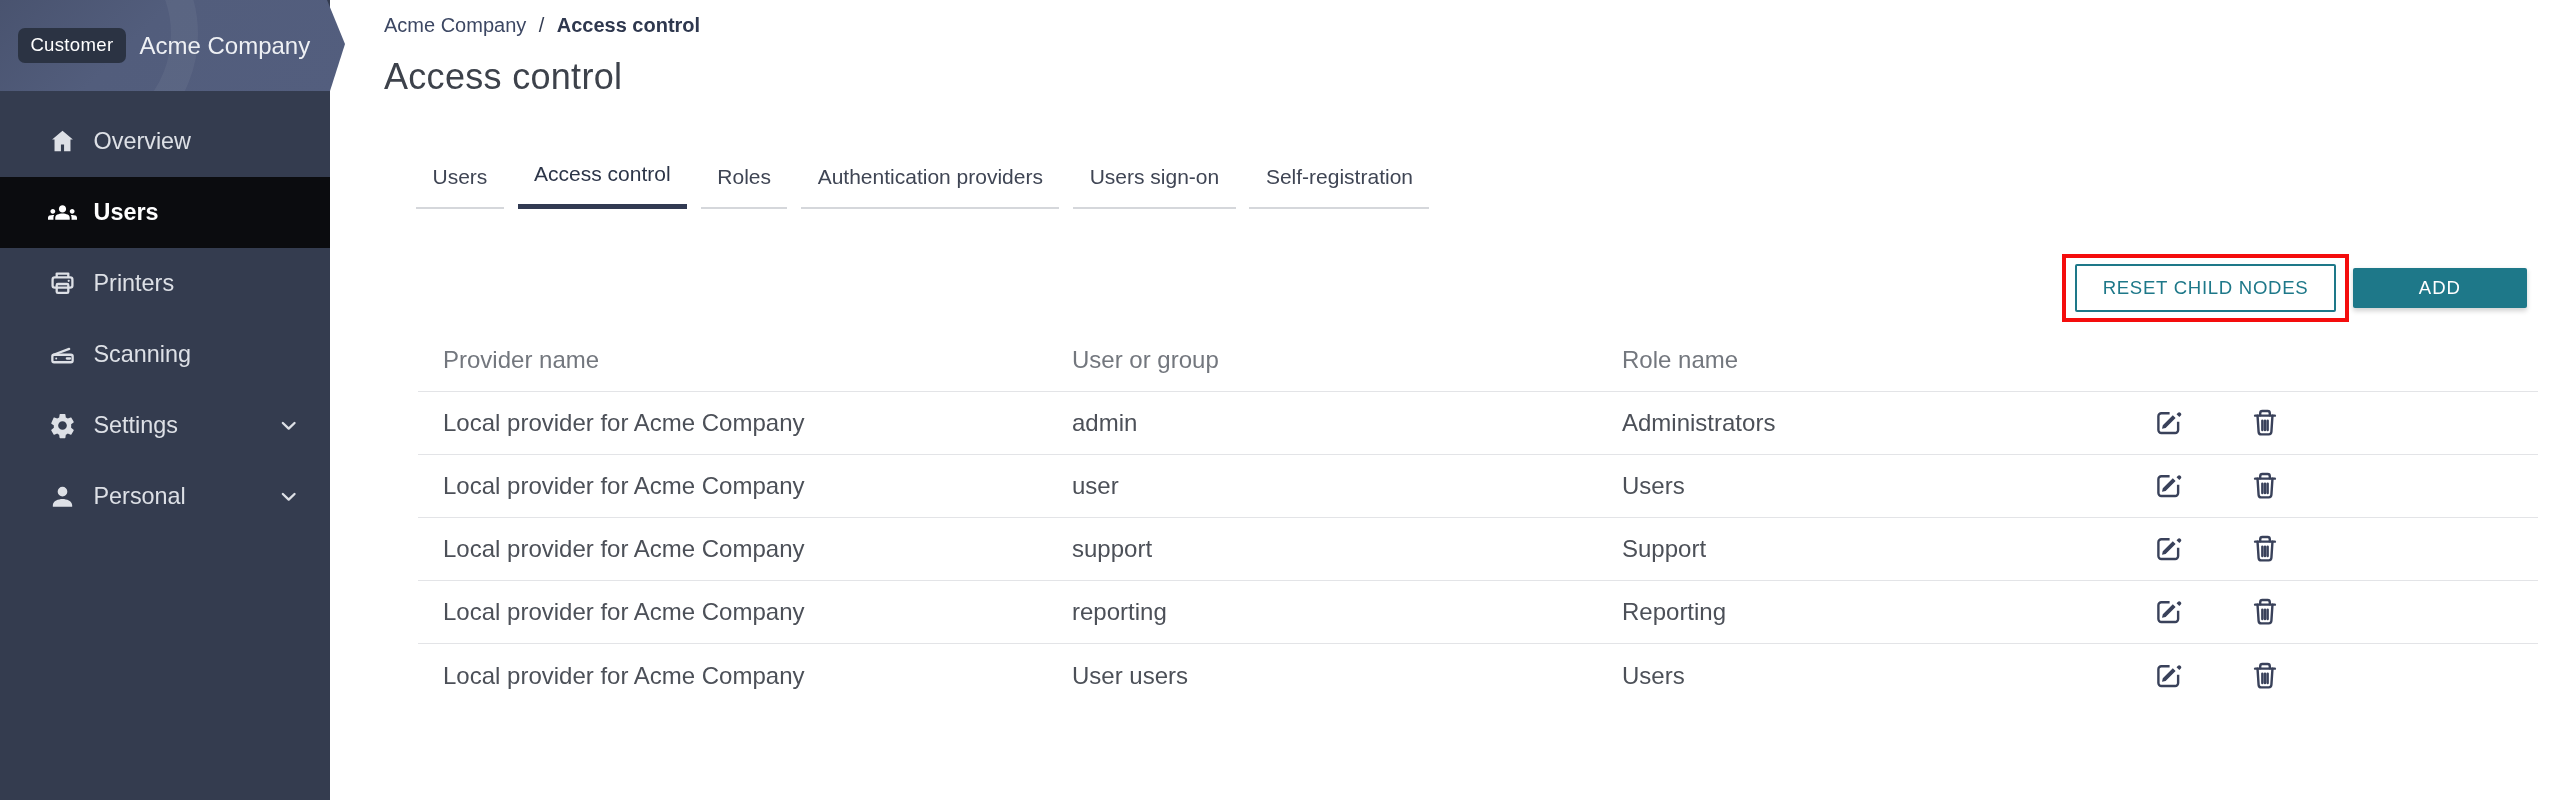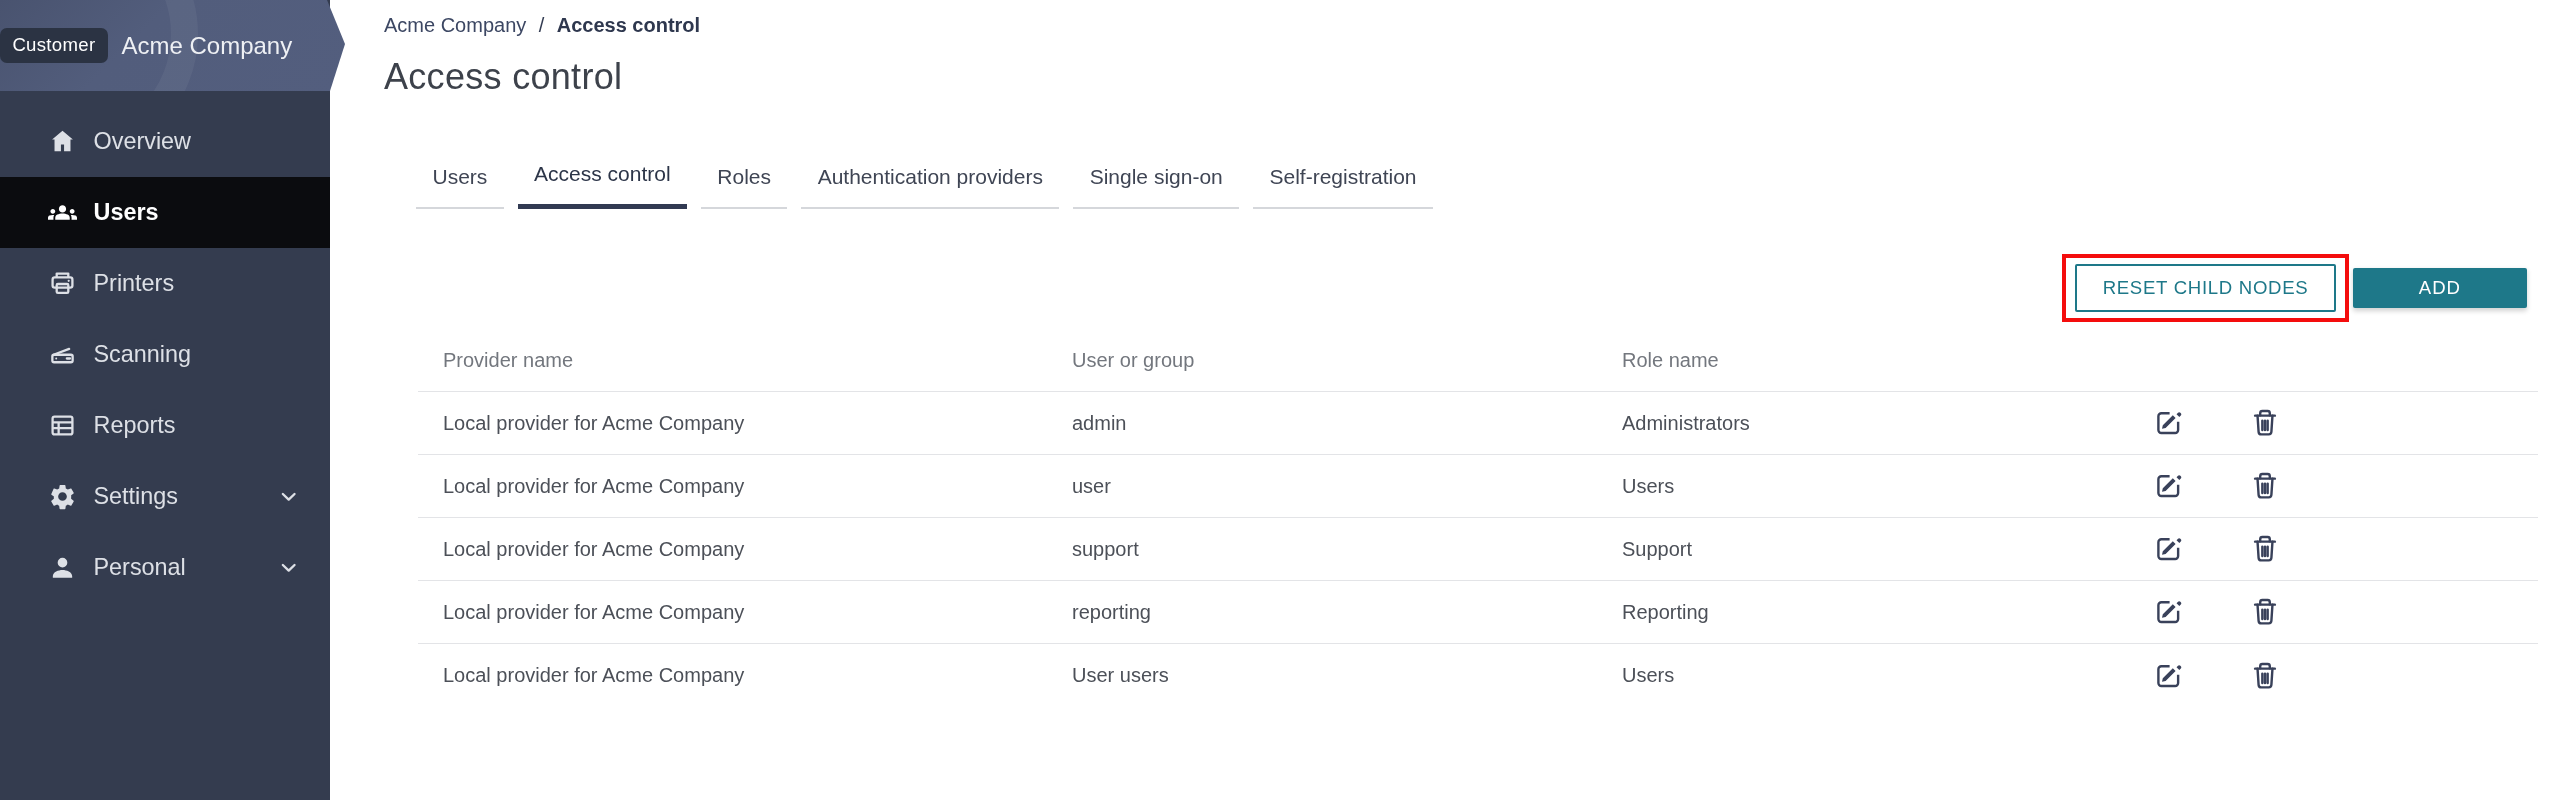--- a/index.html
+++ b/index.html
@@ -13,21 +13,21 @@
 
   
   aside {
     position:relative; flex:0 0 330px; width:330px; height:100%;
     background:#343c4f; z-index:2;
   }
   .side-header {
     position:absolute; top:0; left:0; width:345px; height:91px;
     background:linear-gradient(135deg,#49536f 0%, #525d7c 40%, #535e7e 100%);
     clip-path:polygon(0 0, 327px 0, 345px 44px, 330px 91px, 0 91px);
-    display:flex; align-items:center; overflow:hidden;
+    display:flex; align-items:center; padding-left:18px; overflow:hidden;
   }
   .side-header::before {
     content:""; position:absolute; left:-62px; top:-96px;
     width:206px; height:206px; border-radius:50%;
     border:27.5px solid rgba(255,255,255,0.05);
   }
   .badge {
     background:#2b3343; color:#ffffff; font-size:18.6px; line-height:1;
     padding:8.2px 12.4px; border-radius:6.9px; letter-spacing:0.3px; white-space:nowrap;
   }
@@ -82,21 +82,21 @@
     border:none; font-size:18.6px; letter-spacing:1px;
     box-shadow:0 2.7px 5.5px rgba(0,0,0,.18);
   }
 
   .table { margin:6.9px 0 0 34px; width:2120px; }
   .trow {
     display:grid; grid-template-columns:654px 525px 515px 426px;
     align-items:center; height:63px; border-bottom:1.4px solid #e3e4e7;
   }
   .trow:last-child { border-bottom:none; }
-  .cell { font-size:20px; color:#4c5058; overflow:hidden; white-space:nowrap; }
+  .cell { font-size:24px; color:#4c5058; overflow:hidden; white-space:nowrap; }
   .cell.c1, .cell.c3 { padding-left:25px; }
   .thead .cell { color:#73777e; }
   .actions { display:flex; align-items:center; padding-left:40px; gap:65px; }
   .icon-btn { background:none; border:none; padding:0; width:32px; height:32px; cursor:pointer; color:#39415a; display:flex; }
   .icon-btn svg { width:32px; height:32px; }
 </style>
 </head>
 <body>
 
 <div class="app">
@@ -145,31 +145,20 @@
                 <path d="M15.6 15.3h2.6"></path>
                 <circle cx="6.8" cy="15.3" r=".8" fill="currentColor" stroke="none"></circle>
               </g>
             </svg>
           </span>
           <span class="lbl">Scanning</span>
         </div>
         <div class="item">
           <span class="ic">
             <svg viewBox="0 0 24 24">
-              <g fill="none" stroke="currentColor" stroke-width="1.9" stroke-linejoin="round">
-                <rect x="3.8" y="4.6" width="16.4" height="14.8" rx="1.6"></rect>
-                <path d="M3.8 9.4h16.4M3.8 14.2h16.4M8.8 9.4v10"></path>
-              </g>
-            </svg>
-          </span>
-          <span class="lbl">Reports</span>
-        </div>
-        <div class="item">
-          <span class="ic">
-            <svg viewBox="0 0 24 24">
               <path fill="currentColor" d="M19.14 12.94c.04-.3.06-.61.06-.94 0-.32-.02-.64-.07-.94l2.03-1.58c.18-.14.23-.41.12-.61l-1.92-3.32c-.12-.22-.37-.29-.59-.22l-2.39.96c-.5-.38-1.03-.7-1.62-.94l-.36-2.54c-.04-.24-.24-.41-.48-.41h-3.84c-.24 0-.43.17-.47.41l-.36 2.54c-.59.24-1.13.57-1.62.94l-2.39-.96c-.22-.08-.47 0-.59.22L2.74 9.87c-.12.21-.08.47.12.61l2.03 1.58c-.05.3-.09.63-.09.94s.02.64.07.94l-2.03 1.58c-.18.14-.23.41-.12.61l1.92 3.32c.12.22.37.29.59.22l2.39-.96c.5.38 1.03.7 1.62.94l.36 2.54c.05.24.24.41.48.41h3.84c.24 0 .44-.17.47-.41l.36-2.54c.59-.24 1.13-.56 1.62-.94l2.39.96c.22.08.47 0 .59-.22l1.92-3.32c.12-.22.07-.47-.12-.61l-2.01-1.58zM12 15.6A3.61 3.61 0 0 1 8.4 12c0-1.98 1.62-3.6 3.6-3.6s3.6 1.62 3.6 3.6-1.62 3.6-3.6 3.6z"></path>
             </svg>
           </span>
           <span class="lbl">Settings</span>
           <span class="chev">
             <svg viewBox="0 0 24 24">
               <path d="M6 9.2 12 15l6-5.8" fill="none" stroke="currentColor" stroke-width="2.4" stroke-linecap="round" stroke-linejoin="round"></path>
             </svg>
           </span>
         </div>
@@ -196,21 +185,21 @@
       <span class="bc-cur">Access control</span>
     </div>
 
     <h1>Access control</h1>
 
     <div class="tabs" id="tab-bar">
         <div class="tab">Users</div>
         <div class="tab active">Access control</div>
         <div class="tab">Roles</div>
         <div class="tab">Authentication providers</div>
-        <div class="tab">Single sign-on</div>
+        <div class="tab">Users sign-on</div>
         <div class="tab">Self-registration</div>
       </div>
 
     <div class="toolbar">
       <div class="red-box" style="border-color: rgb(244, 13, 13);">
         <button class="btn reset-btn" style="border-color: rgb(30, 120, 137); color: rgb(30, 120, 137);">RESET CHILD NODES</button>
       </div>
       <button class="btn add-btn" style="background: rgb(30, 120, 137);">ADD</button>
     </div>
 

